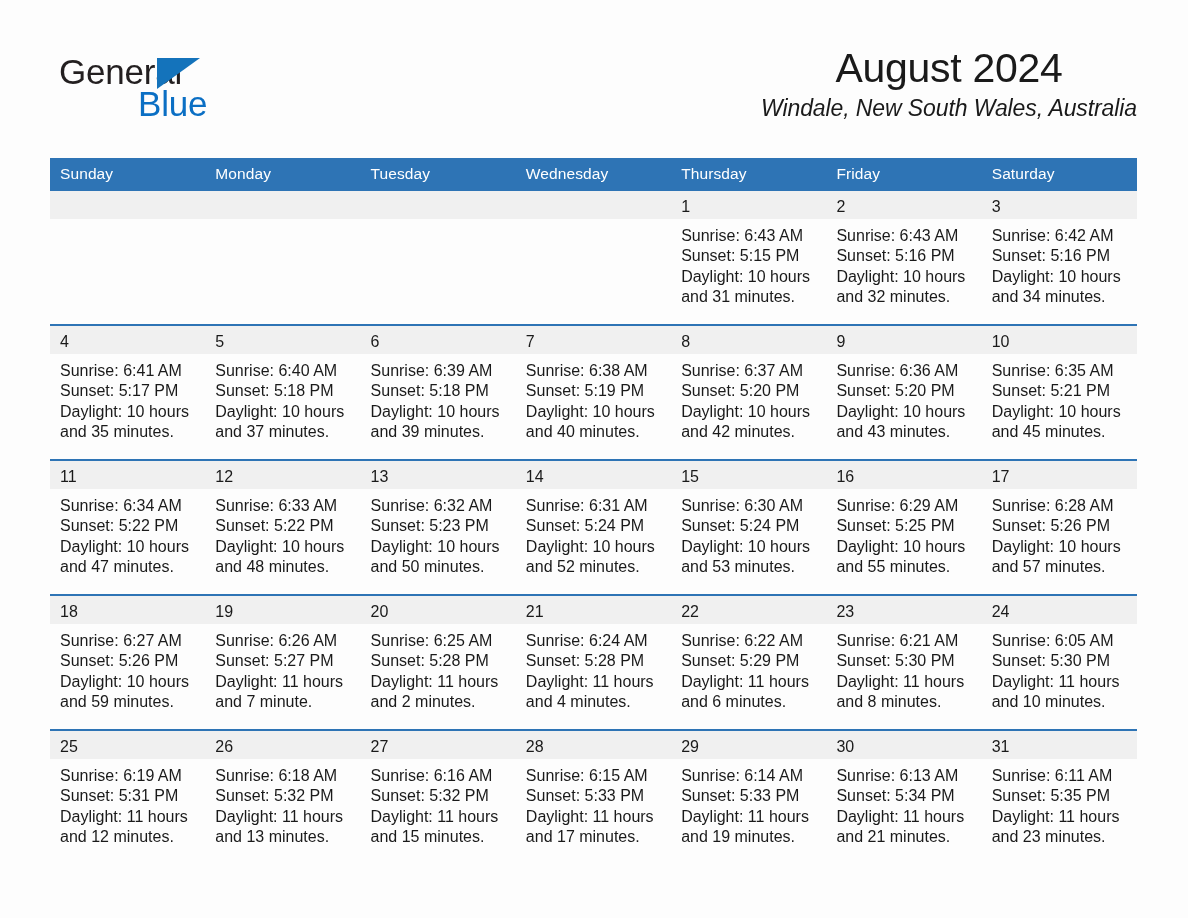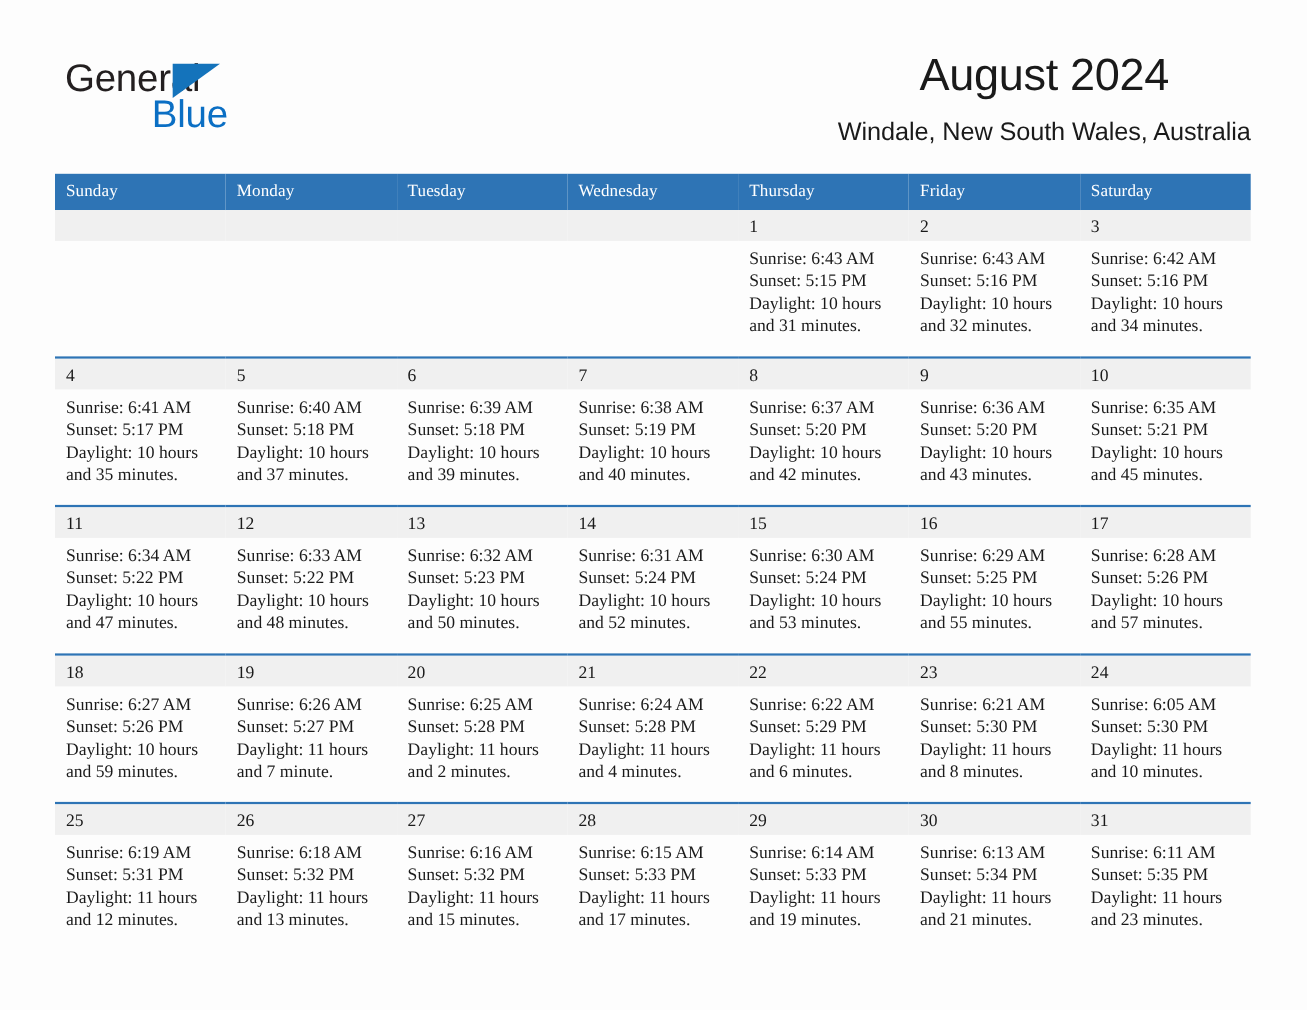--- a/index.html
+++ b/index.html
@@ -70,34 +70,34 @@
     text-align: center;
   }
   .month-title {
     font-size: 41px;
     font-weight: 400;
     color: #1a1a1a;
     line-height: 1.18;
     letter-spacing: -0.3px;
   }
   .location-title {
-    margin-top: 14px;
+    margin-top: 3px;
     font-size: 23px;
     font-weight: 400;
     color: #1a1a1a;
     letter-spacing: -0.1px;
+    font-style: italic;
   }
 
   
   .calendar {
     position: absolute;
     left: 50px;
     top: 158px;
     width: 1087px;
-    font-family: Liberation Serif, serif;
   }
   .cal-table {
     width: 100%;
     border-collapse: collapse;
     table-layout: fixed;
   }
   .cal-table th {
     background: #2e74b5;
     color: #ffffff;
     font-size: 15.5px;

